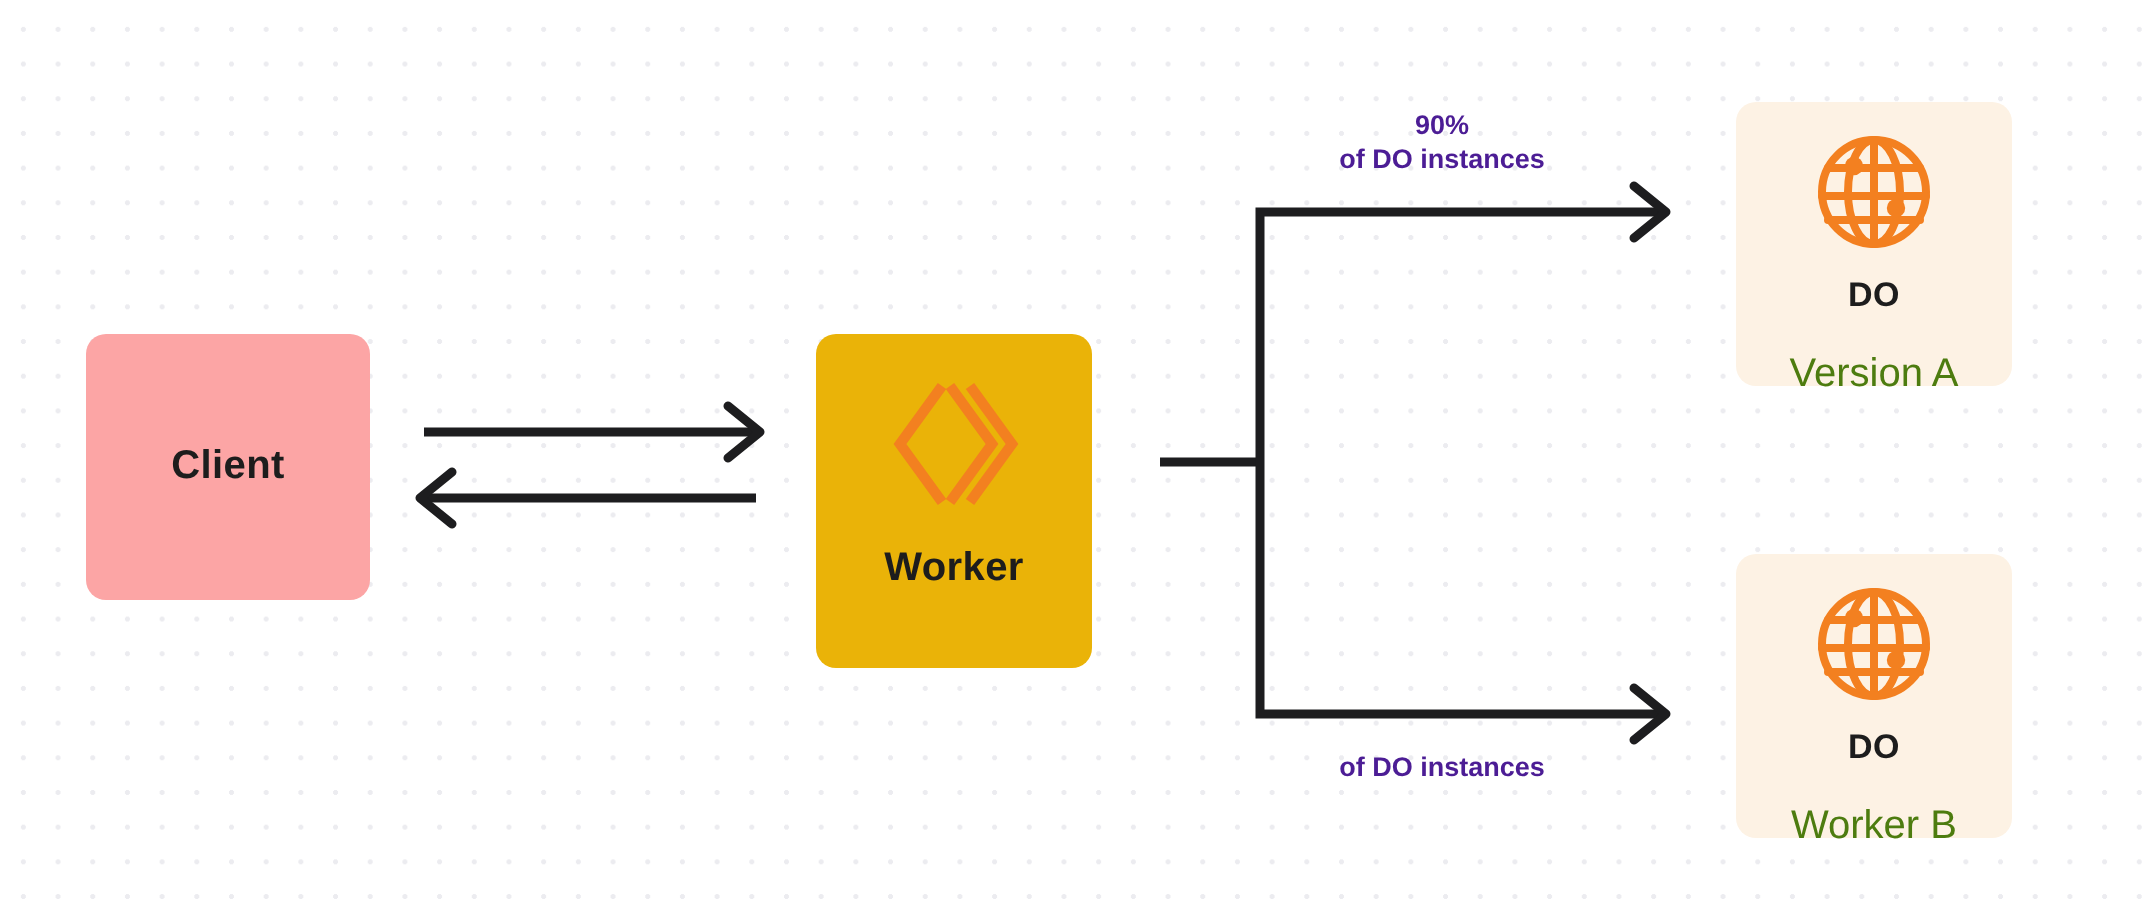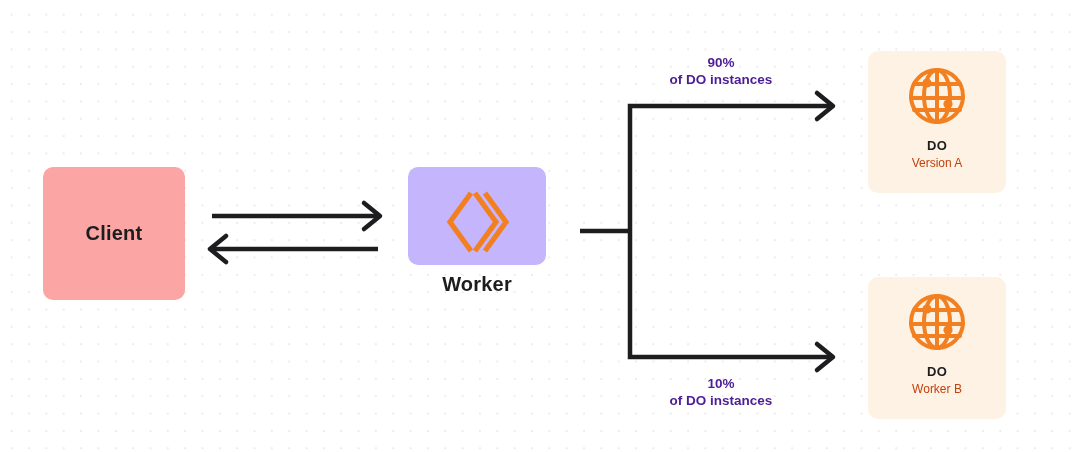--- a/index.html
+++ b/index.html
@@ -47,22 +47,22 @@
     font-weight: bold;
     color: #1d1d1d;
     letter-spacing: 0.2px;
   }
 
   
   #worker-node {
     left: 408px;
     top: 167px;
     width: 138px;
-    height: 98px;
-    background: #c4b5fd;
+    height: 167px;
+    background: #eab308;
     justify-content: flex-start;
     padding-top: 22px;
   }
   #worker-node .node-title {
     font-size: 20px;
     font-weight: bold;
     color: #1d1d1d;
     margin-top: 18px;
     letter-spacing: 0.2px;
   }
@@ -73,31 +73,31 @@
     left: 868px;
     width: 138px;
     height: 142px;
     background: #fdf2e4;
     justify-content: flex-start;
     padding-top: 15px;
   }
   #do-a-node { top: 51px; }
   #do-b-node { top: 277px; }
   .do-node .node-title {
-    font-size: 13px;
+    font-size: 17px;
     font-weight: bold;
     color: #1d1d1d;
     margin-top: 12px;
     letter-spacing: 0.2px;
   }
   .do-node .node-subtitle {
-    font-size: 12px;
+    font-size: 20px;
     font-weight: normal;
-    color: #c2410c;
-    margin-top: 3px;
+    color: #4d7c0f;
+    margin-top: 18px;
   }
   .globe-icon { width: 60px; height: 60px; display:block; }
 
   
   .edge-label {
     position: absolute;
     text-align: center;
     font-size: 13.5px;
     font-weight: bold;
     color: #4c1d95;
@@ -184,15 +184,14 @@
   <span class="node-title">DO</span>
   <span class="node-subtitle">Worker B</span>
 </div>
 
 <div class="edge-label" id="label-90">
   <div>90%</div>
   <div>of DO instances</div>
 </div>
 
 <div class="edge-label" id="label-10">
-  <div>10%</div>
   <div>of DO instances</div>
 </div>
 
 </body></html>

